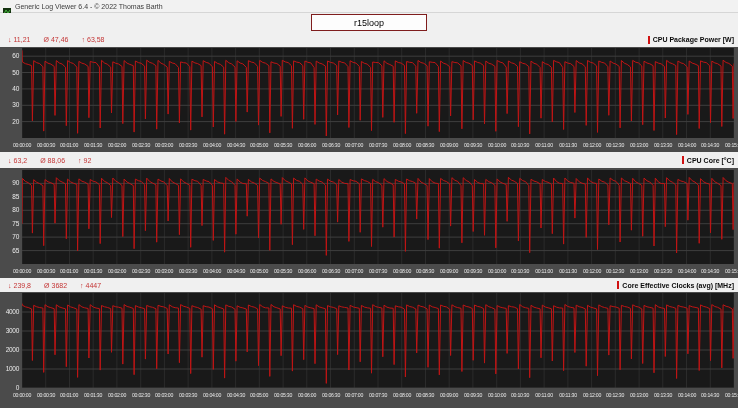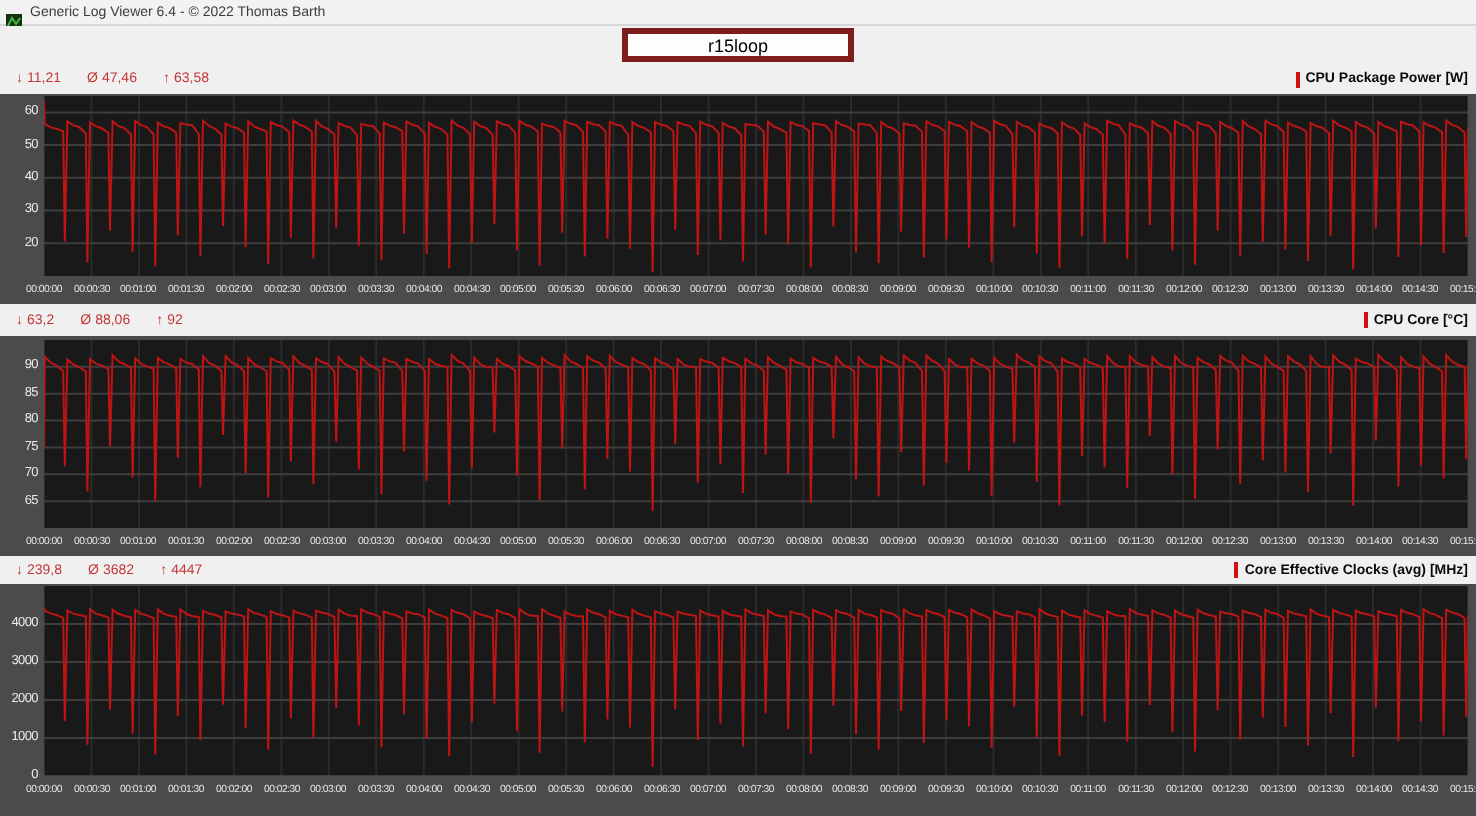--- a/index.html
+++ b/index.html
@@ -6,21 +6,21 @@
   html,body { width:738px; height:408px; }
   body { font-family:"Liberation Sans", sans-serif; background:#f0f0f0; position:relative; overflow:hidden; }
 
   .titlebar { position:absolute; left:0; top:0; width:738px; height:13px; background:#f2f2f2;
               border-bottom:1px solid #d6d6d6; display:flex; align-items:center; gap:4px; padding-left:3px; }
   .titlebar .apptitle { font-size:7px; color:#3c3c3c; letter-spacing:0; }
   .appicon { width:8px; height:8px; display:inline-block; }
 
   .title-strip { position:absolute; left:0; top:13px; width:738px; height:19px; background:#f0f0f0; }
   .title-box { position:absolute; left:311px; top:1px; width:116px; height:17px; background:#fdfdfd;
-               border:3px solid #7f1d1d; display:flex; align-items:center; justify-content:center;
+               border:1px solid #7f1d1d; display:flex; align-items:center; justify-content:center;
                font-size:9px; color:#000; }
 
   .panel-header { position:absolute; left:0; width:738px; background:#f0f0f0; display:flex;
                   justify-content:space-between; align-items:center; padding:0 4px 0 8px; }
   .stats { display:flex; gap:13px; font-size:7px; color:#c43535; }
   .stats .g { margin-right:2px; }
   .series-label { display:flex; align-items:center; gap:3px; font-size:7px; font-weight:bold; color:#0a0a0a; }
   .legend-bar { width:2px; height:8px; display:inline-block; }
 
   .plot-block { position:absolute; left:0; width:738px; background:#4b4b4b; }

